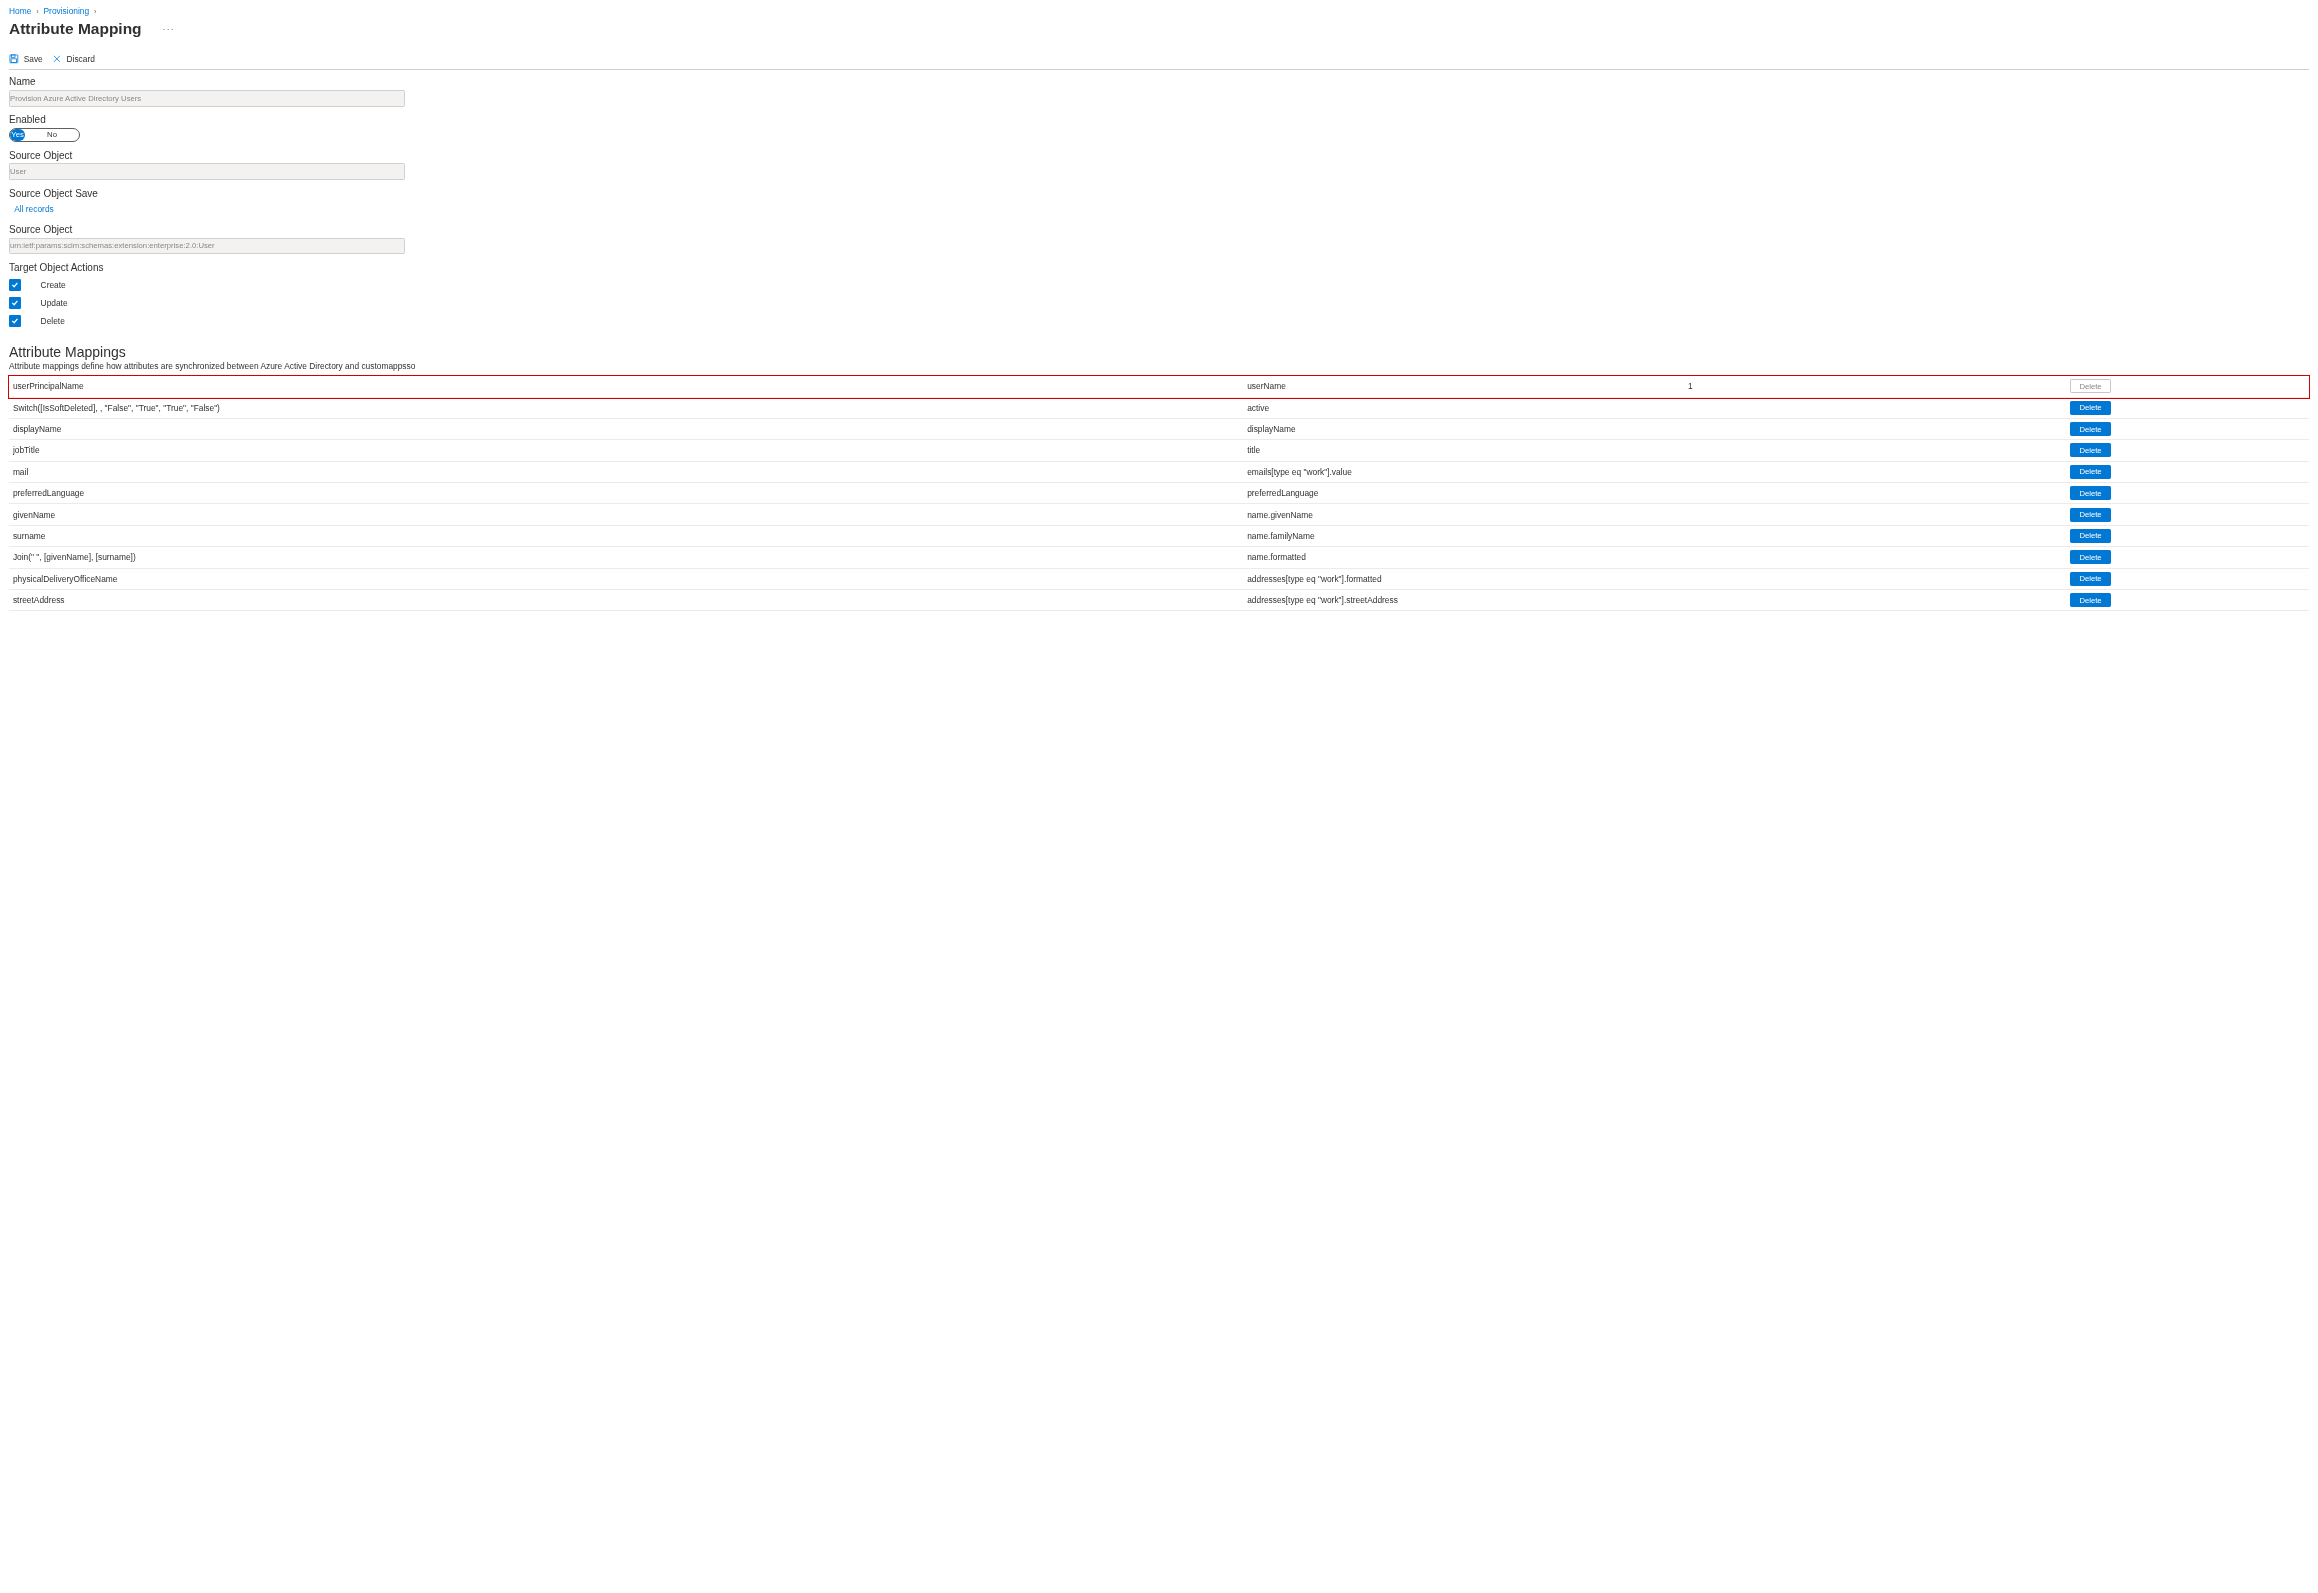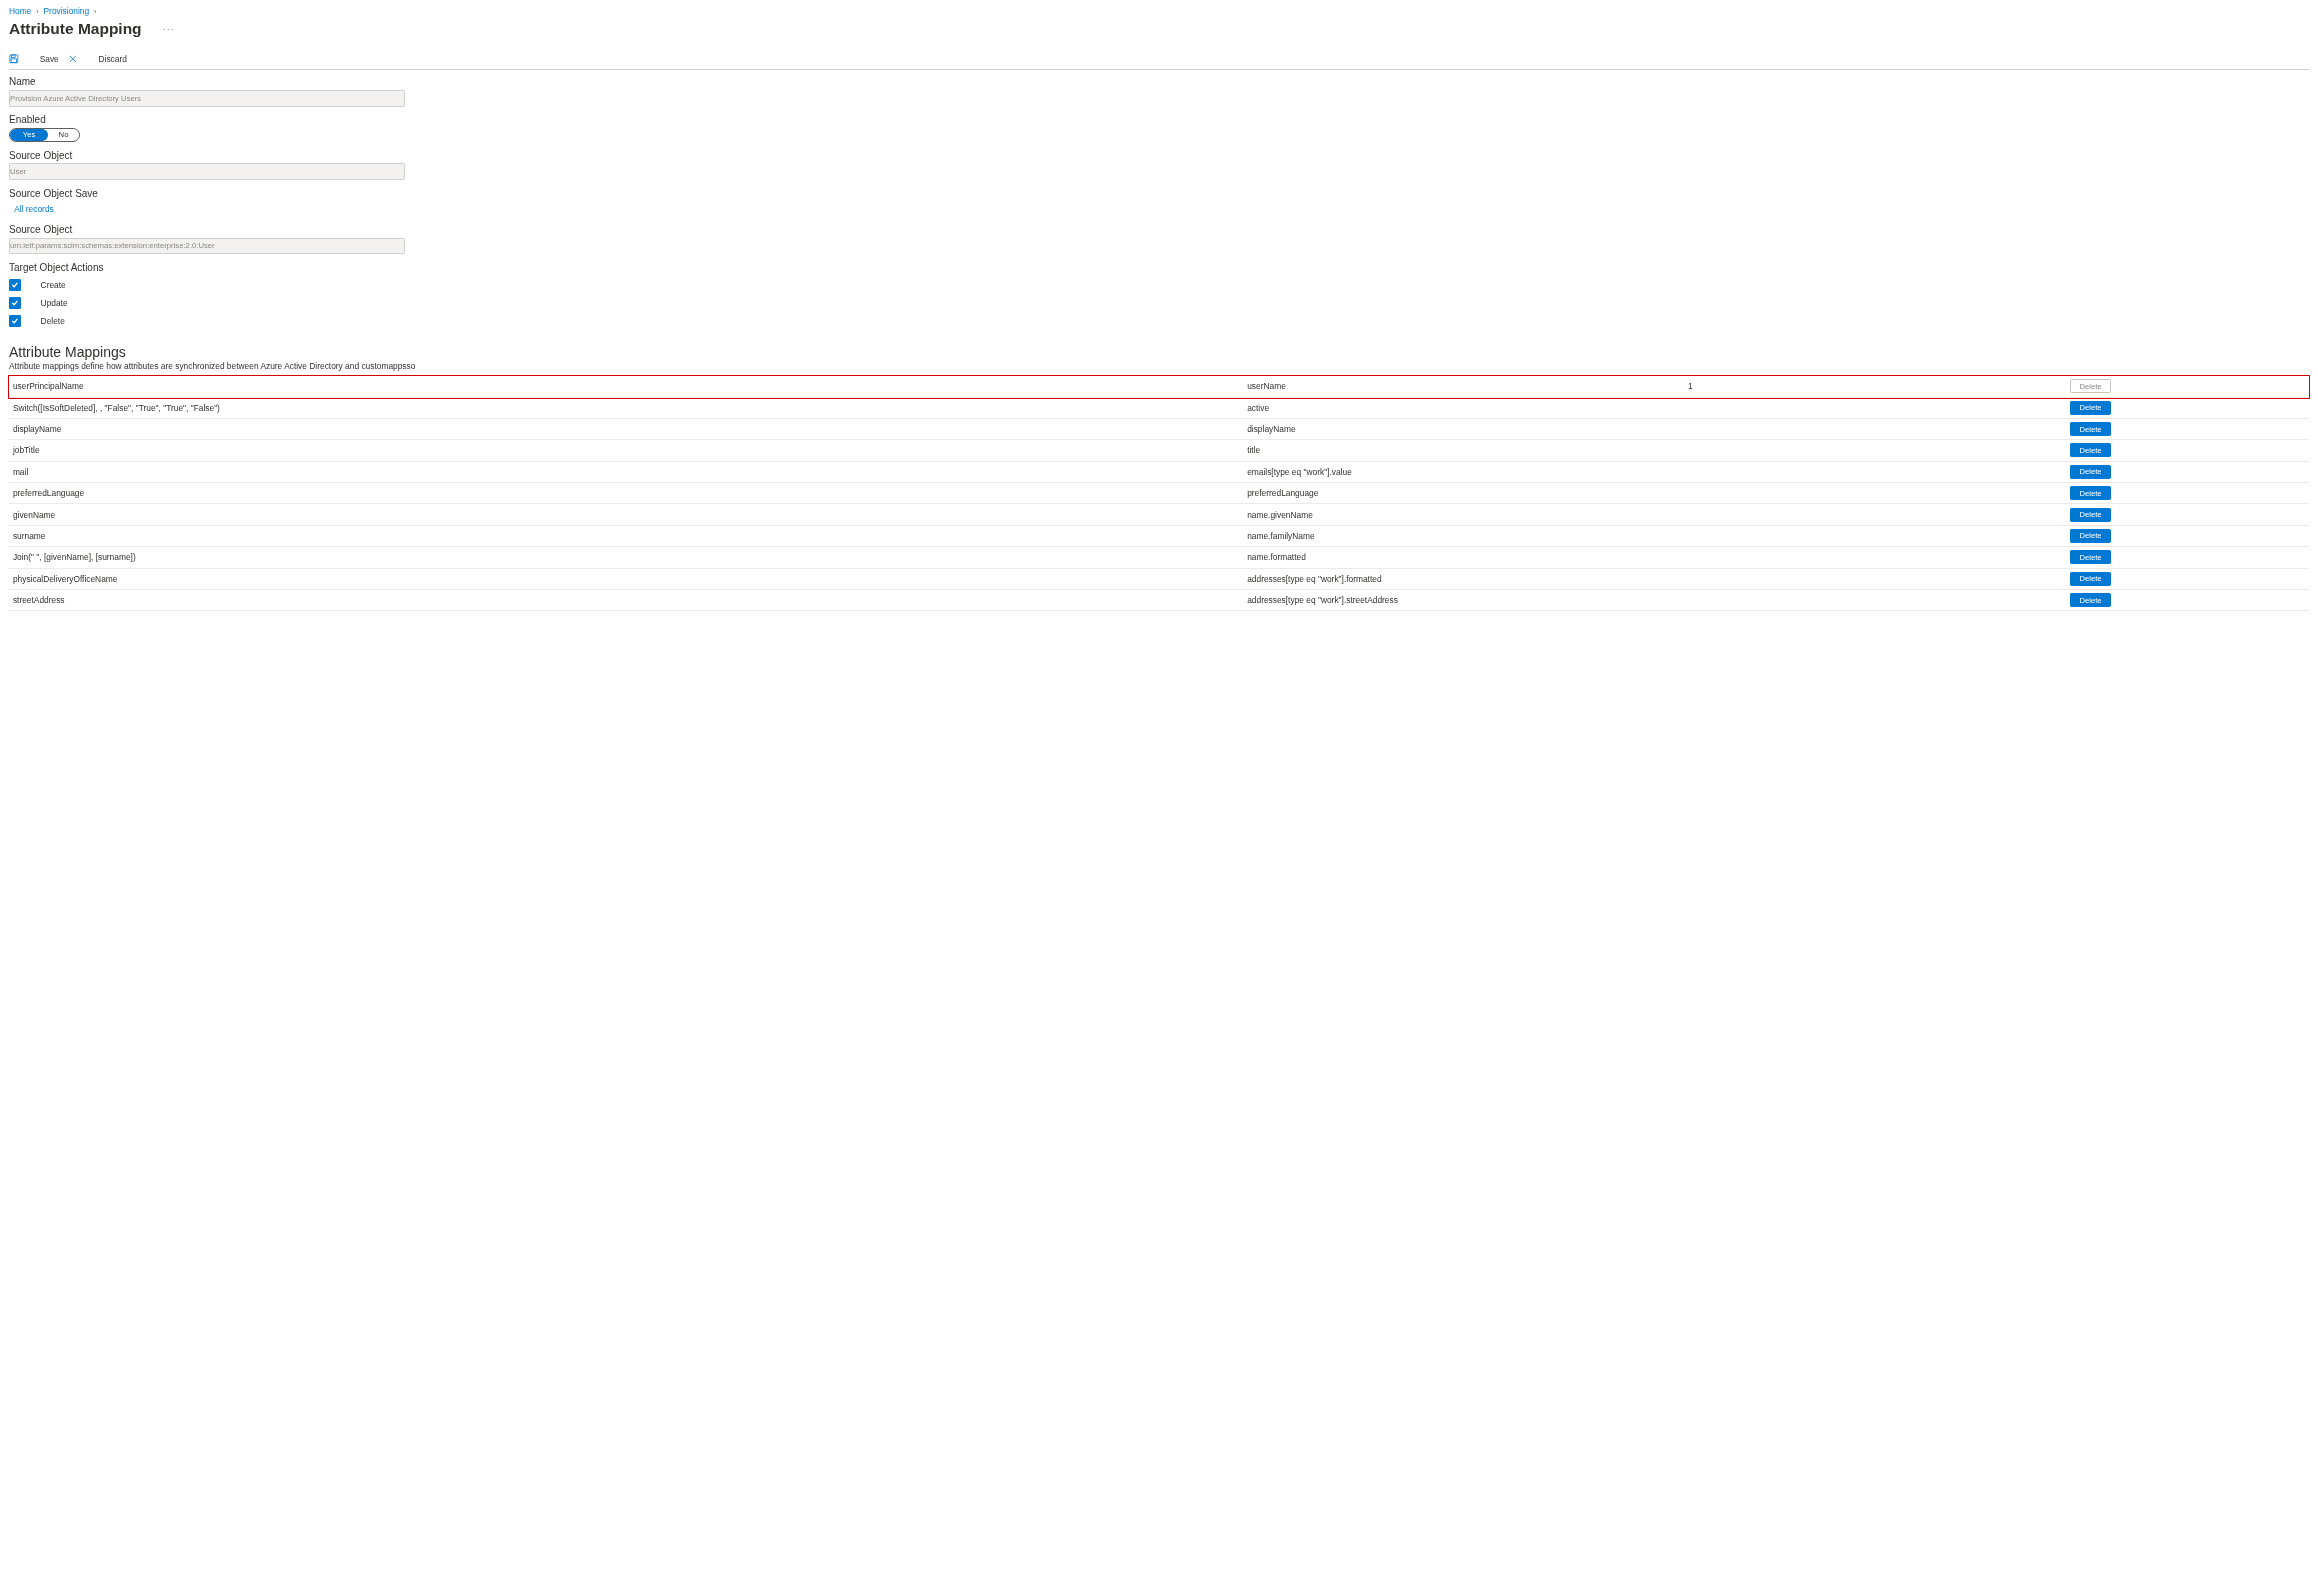--- a/index.html
+++ b/index.html
@@ -23,37 +23,37 @@
   a{color:var(--azure-link);text-decoration:none;}
   
   .breadcrumb{font-size:8.4px;color:var(--azure-link);margin-bottom:3.9px;}
   .breadcrumb .sep{color:var(--text-light);margin:0 2.6px;font-size:7px;}
   
   .page-title-row{display:flex;align-items:center;gap:21px;margin-bottom:11.6px;}
   h1.page-title{font-size:15.5px;font-weight:600;margin:0;}
   .more{color:var(--text-light);letter-spacing:1.3px;cursor:pointer;line-height:1;}
   
   .toolbar{display:flex;gap:9px;border-bottom:0.6px solid var(--border);padding:3.9px 0 5.2px 0;margin-bottom:6.4px;}
-  .toolbar-btn{display:flex;align-items:center;gap:21px;color:var(--text);cursor:pointer;font-size:8.4px;}
+  .toolbar-btn{display:flex;align-items:center;gap:5px;color:var(--text);cursor:pointer;font-size:8.4px;}
   .toolbar-btn svg{width:9.7px;height:9.7px;}
   
   .field{margin-bottom:7.7px;max-width:396px;}
   .field-label{font-size:10px;color:var(--text);margin-bottom:2.6px;}
   .field-input{
     width:100%;height:16.7px;border:0.6px solid var(--border);
     background:var(--bg-disabled);color:#888;padding:0 0;font-size:7.7px;
     border-radius:1.3px;
   }
   
   .toggle{
     width:71px;height:14px;border:0.6px solid #605e5c;border-radius:7.7px;
     display:flex;align-items:center;position:relative;background:#fff;
   }
   .toggle-yes{
-    width:38px;height:100%;border-radius:7.7px;background:var(--btn-blue);
+    width:15px;height:100%;border-radius:7.7px;background:var(--btn-blue);
     color:#fff;display:flex;align-items:center;justify-content:center;font-size:7.7px;
   }
   .toggle-no{flex:1;text-align:center;font-size:7.7px;color:var(--text);}
   .link-value{color:var(--azure-link);font-size:8.4px;padding:2.6px 5.2px;display:inline-block;}
   
   .checkbox-row{display:flex;align-items:center;gap:20px;margin:6.4px 0;}
   .checkbox{
     width:11.6px;height:11.6px;background:var(--btn-blue);border-radius:1.3px;
     display:flex;align-items:center;justify-content:center;
   }

